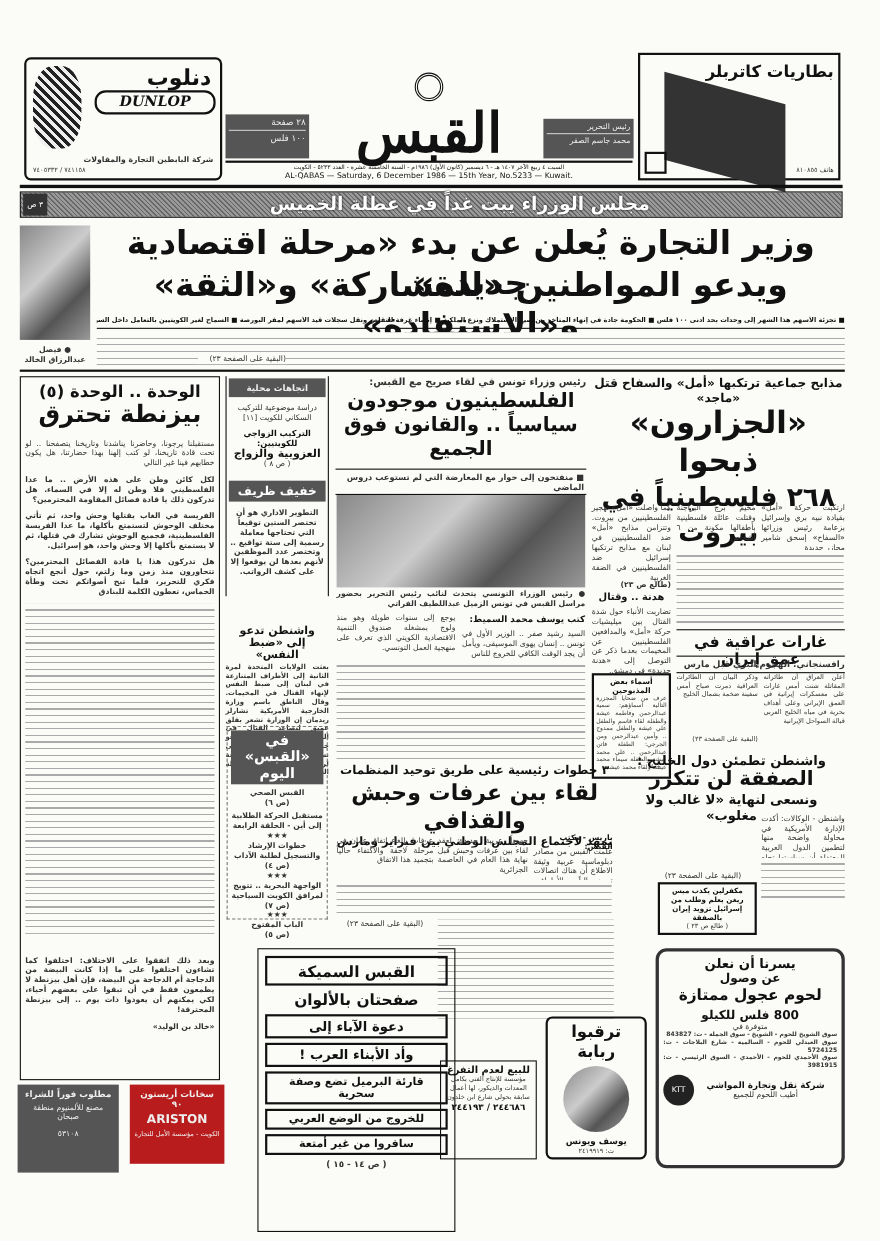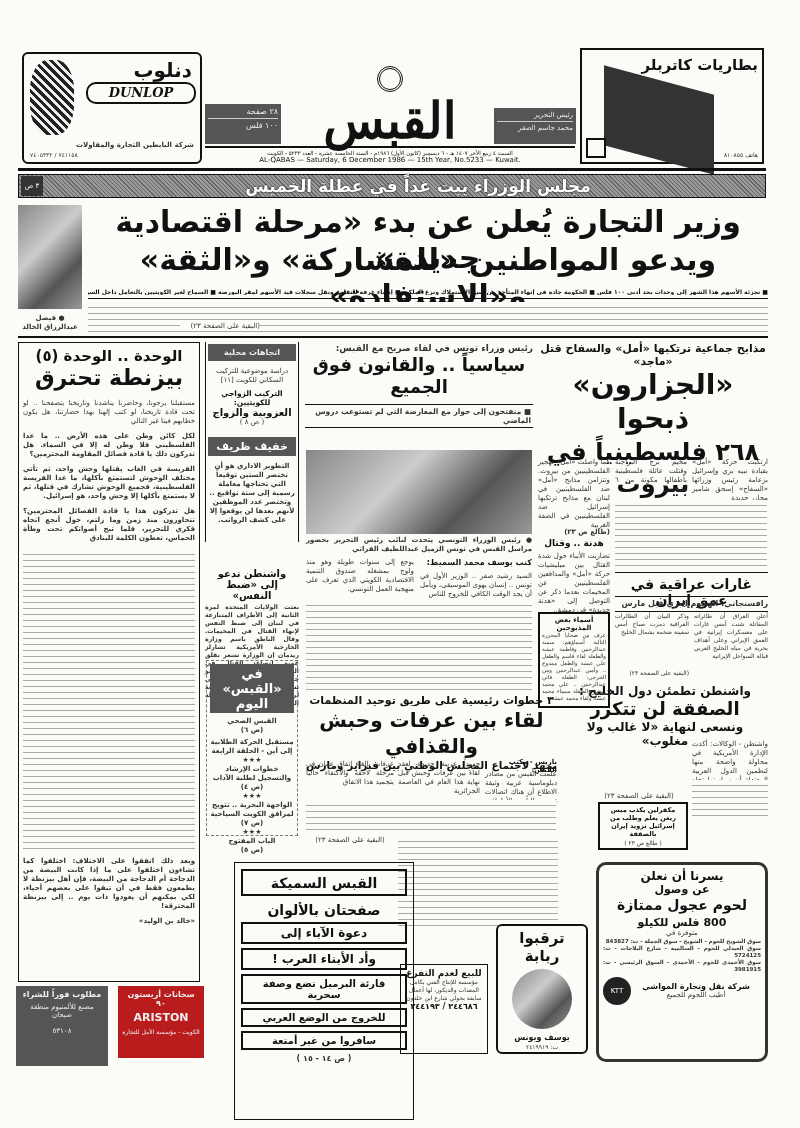--- a/index.html
+++ b/index.html
@@ -74,21 +74,21 @@
 <div class="abs rule" style="left:18px;top:336px;width:750px;height:2px;"></div>
 
 <div class="abs" style="left:18px;top:342px;width:182px;height:640px;border:1px solid #111;padding:4px;">
   <div class="hd" style="font-size:15px;">الوحدة .. الوحدة (٥)</div>
   <div class="hd" style="font-size:22px;line-height:26px;">بيزنطة تحترق</div>
   <div class="txt" style="margin-top:8px;">مستقبلنا يرجونا، وحاضرنا يناشدنا وتاريخنا يتصفحنا .. لو تحت قادة تاريخنا، لو كتب إلهنا بهذا حضارتنا، هل يكون خطابهم فينا غير التالي</div>
   <div class="txt" style="margin-top:6px;font-weight:bold;">لكل كائن وطن على هذه الأرض .. ما عدا الفلسطيني فلا وطن له إلا في السماء. هل تدركون ذلك يا قادة فصائل المقاومة المحترمين؟</div>
   <div class="txt" style="margin-top:6px;font-weight:bold;">الفريسة في الغاب يقتلها وحش واحد، ثم تأتي مختلف الوحوش لتستمتع بأكلها، ما عدا الفريسة الفلسطينية، فجميع الوحوش تشارك في قتلها، ثم لا يستمتع بأكلها إلا وحش واحد، هو إسرائيل.</div>
   <div class="txt" style="margin-top:6px;font-weight:bold;">هل تدركون هذا يا قادة الفصائل المحترمين؟ تتحاورون منذ زمن وما زلتم، حول أنجع اتجاه فكري للتحرير، فلما تبح أصواتكم تحت وطأة الحماس، تعطون الكلمة للبنادق</div>
   <div class="lines" style="height:300px;margin-top:6px;"></div>
-  <div class="txt" style="margin-top:8px;font-weight:bold;">وبعد ذلك اتفقوا على الاختلاف: اختلفوا كما تشاءون اختلفوا على ما إذا كانت البيضة من الدجاجة أم الدجاجة من البيضة، فإن أهل بيزنطة لا يطمعون فقط في أن تبقوا على بعضهم أحياء، لكي يمكنهم أن يعودوا ذات يوم .. إلى بيزنطة المحترقة!</div>
+  <div class="txt" style="margin-top:20px;font-weight:bold;">وبعد ذلك اتفقوا على الاختلاف: اختلفوا كما تشاءون اختلفوا على ما إذا كانت البيضة من الدجاجة أم الدجاجة من البيضة، فإن أهل بيزنطة لا يطمعون فقط في أن تبقوا على بعضهم أحياء، لكي يمكنهم أن يعودوا ذات يوم .. إلى بيزنطة المحترقة!</div>
   <div class="txt" style="margin-top:6px;font-weight:bold;text-align:right;">«خالد بن الوليد»</div>
 </div>
 
 <div class="abs" style="left:205px;top:342px;width:94px;height:200px;border-left:1px solid #111;border-right:1px solid #111;padding:2px;">
   <div class="gray-bar hd" style="font-size:8px;padding:4px;color:#eee;">اتجاهات محلية</div>
   <div class="txt" style="text-align:center;margin-top:6px;">دراسة موضوعية للتركيب السكاني للكويت [١١]</div>
   <div class="hd" style="font-size:7.5px;margin-top:4px;">التركيب الزواجي للكويتيين:</div>
   <div class="hd" style="font-size:10px;">العزوبية والزواج</div>
   <div class="txt" style="text-align:center;">( ص ٨ )</div>
   <div class="gray-bar hd" style="font-size:11px;margin-top:10px;padding:3px;color:#fff;">خفيف ظريف</div>
@@ -108,20 +108,21 @@
   <div class="txt" style="text-align:center;">★★★</div>
   <div class="txt" style="text-align:center;font-weight:bold;"><span>خطوات الإرشاد والتسجيل لطلبة الآداب</span><br><span>(ص ٤)</span></div>
   <div class="txt" style="text-align:center;">★★★</div>
   <div class="txt" style="text-align:center;font-weight:bold;"><span>الواجهة البحرية .. تتويج لمرافق الكويت السياحية</span><br><span>(ص ٧)</span></div>
   <div class="txt" style="text-align:center;">★★★</div>
   <div class="txt" style="text-align:center;font-weight:bold;"><span>الباب المفتوح</span><br><span>(ص ٥)</span></div>
 </div>
 
 <div class="abs" style="left:305px;top:342px;width:228px;">
   <div class="txt" style="font-size:9px;line-height:12px;font-weight:bold;text-align:right;">رئيس وزراء تونس في لقاء صريح مع القبس:</div>
+  <div class="hd" style="font-size:18px;line-height:22px;">الفلسطينيون موجودون</div>
   <div class="hd" style="font-size:18px;line-height:22px;">سياسياً .. والقانون فوق الجميع</div>
   <div class="txt" style="font-size:7.5px;font-weight:bold;border-top:1px solid #111;border-bottom:1px solid #111;padding:2px;margin-top:6px;text-align:right;">■ منفتحون إلى حوار مع المعارضة التي لم تستوعب دروس الماضي</div>
 </div>
 <div class="abs photo" style="left:306px;top:450px;width:226px;height:84px;"></div>
 <div class="abs txt" style="left:306px;top:536px;width:226px;font-weight:bold;">● رئيس الوزراء التونسي يتحدث لنائب رئيس التحرير بحضور مراسل القبس في تونس الزميل عبداللطيف الفراتي</div>
 <div class="abs hd" style="left:420px;top:558px;width:112px;font-size:8px;text-align:right;">كتب يوسف محمد السميط:</div>
 <div class="abs txt" style="left:420px;top:572px;width:112px;">السيد رشيد صفر .. الوزير الأول في تونس .. إنسان يهوى الموسيقى، ويأمل أن يجد الوقت الكافي للخروج للناس</div>
 <div class="abs txt" style="left:306px;top:558px;width:108px;">يوجع إلى سنوات طويلة وهو منذ ولوج بمشغله صندوق التنمية الاقتصادية الكويتي الذي تعرف على منهجية العمل التونسي.</div>
 <div class="abs lines" style="left:306px;top:600px;width:226px;height:90px;"></div>
 

